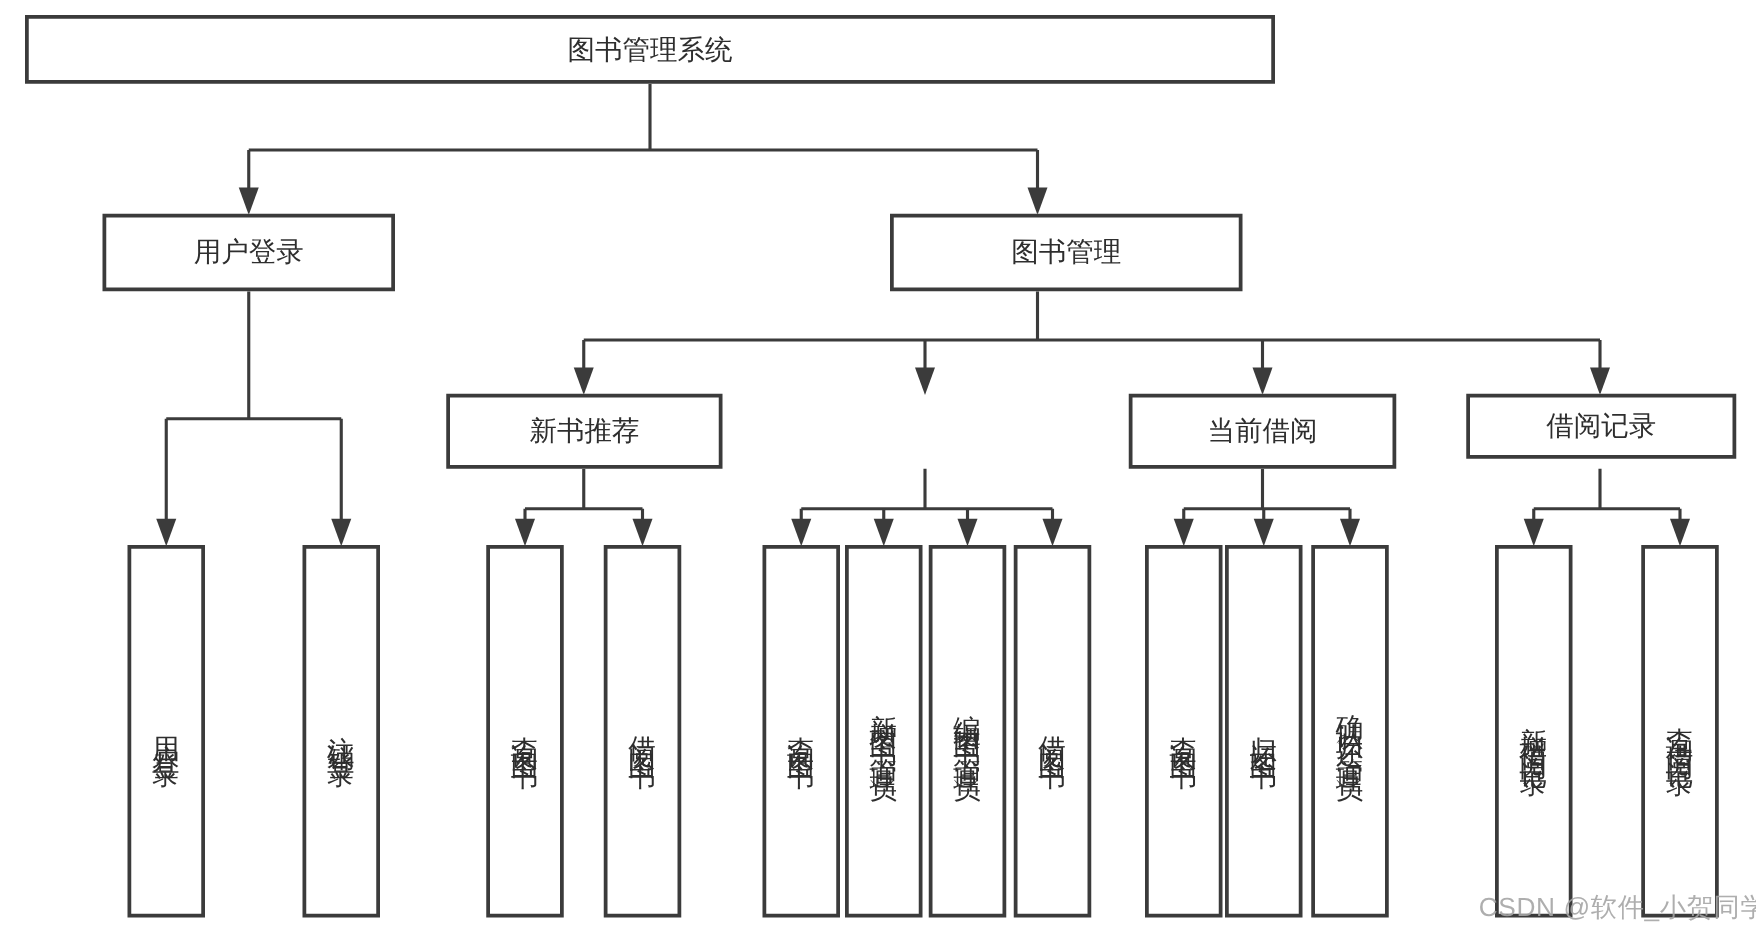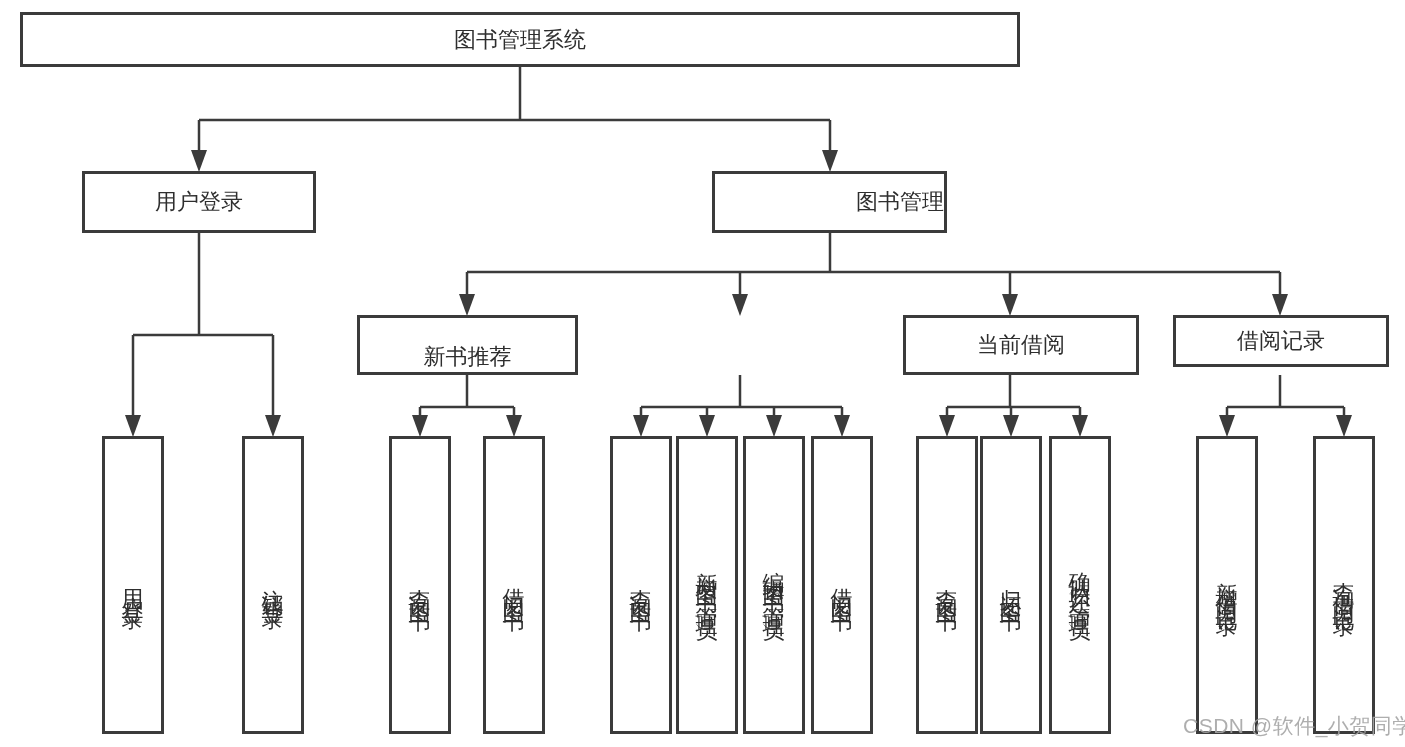--- a/index.html
+++ b/index.html
@@ -113,28 +113,28 @@
     </g>
   </svg>
 
   <div class="box" style="left:20px;top:12px;width:1000px;height:55px;">
     <span class="ht">图书管理系统</span>
   </div>
 
   <div class="box" style="left:82px;top:171px;width:234px;height:62px;">
     <span class="ht">用户登录</span>
   </div>
-  <div class="box" style="left:712px;top:171px;width:235px;height:62px;justify-content:flex-end;">
+  <div class="box" style="left:712px;top:171px;width:282px;height:62px;">
     <span class="ht">图书管理</span>
   </div>
 
-  <div class="box" style="left:357px;top:315px;width:221px;height:60px;align-items:flex-end;">
+  <div class="box" style="left:357px;top:315px;width:221px;height:60px;">
     <span class="ht">新书推荐</span>
   </div>
-  <div class="box" style="left:903px;top:315px;width:236px;height:60px;">
+  <div class="box" style="left:903px;top:315px;width:214px;height:60px;">
     <span class="ht">当前借阅</span>
   </div>
   <div class="box" style="left:1173px;top:315px;width:216px;height:52px;">
     <span class="ht">借阅记录</span>
   </div>
 
   <div class="box" style="left:102px;top:436px;width:62px;height:298px;">
     <span class="vt">用户登录</span>
   </div>
   <div class="box" style="left:242px;top:436px;width:62px;height:298px;">

